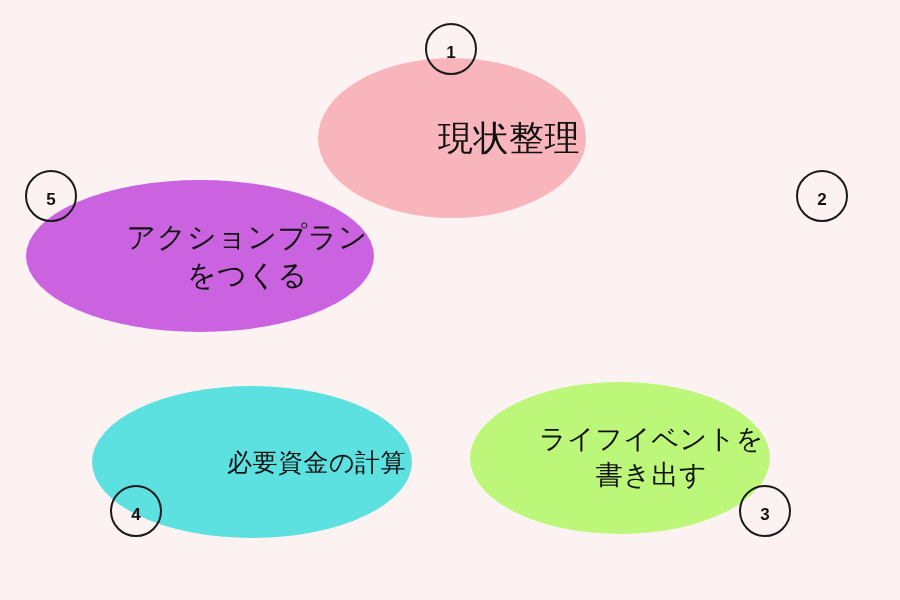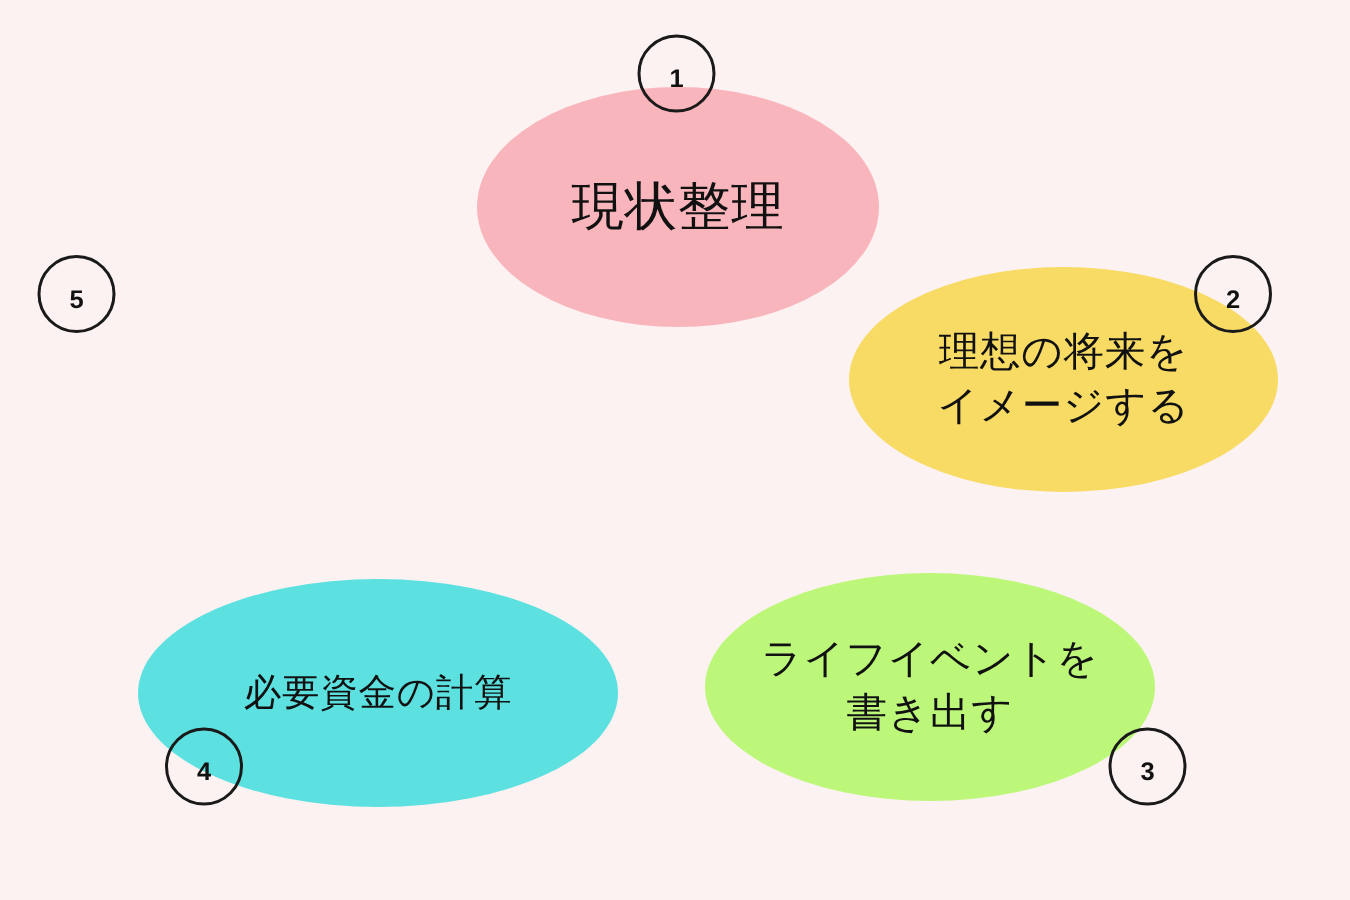--- a/index.html
+++ b/index.html
@@ -16,21 +16,21 @@
   #diagram {
     position: relative;
     width: 900px;
     height: 600px;
     background: #fdf2f2;
   }
   .node {
     position: absolute;
     display: flex;
     align-items: center;
-    justify-content: center;
+    justify-content: flex-end;
     border-radius: 50%;
     box-sizing: border-box;
   }
   .node-label {
     text-align: center;
     color: #111111;
     font-weight: 500;
     line-height: 1.32;
     letter-spacing: 0.5px;
     white-space: pre-line;
@@ -90,34 +90,34 @@
 </style>
 </head>
 <body>
 
 <div id="diagram" style="background: rgb(253, 242, 242);">
 
   <div class="node node-1" style="background: rgb(249, 181, 188);">
     <div class="node-label" style="color: rgb(17, 17, 17);">現状整理</div>
   </div>
 
-  <div class="node node-2" style="background: rgb(248, 219, 100);">
-    <div class="node-label" style="color: rgb(17, 17, 17);">理想の将来を
-イメージする</div>
-  </div>
 
   <div class="node node-3" style="background: rgb(188, 247, 122);">
     <div class="node-label" style="color: rgb(17, 17, 17);">ライフイベントを
 書き出す</div>
   </div>
 
   <div class="node node-4" style="background: rgb(92, 224, 224);">
     <div class="node-label" style="color: rgb(17, 17, 17);">必要資金の計算</div>
   </div>
 
+  <div class="node node-5" style="background: rgb(203, 99, 224);">
+    <div class="node-label" style="color: rgb(17, 17, 17);">アクションプラン
+をつくる</div>
+  </div>
 
   <div class="badge badge-1" style="border-color: rgb(26, 26, 26);">
     <span class="badge-num" style="color: rgb(17, 17, 17);">1</span>
   </div>
   <div class="badge badge-2" style="border-color: rgb(26, 26, 26);">
     <span class="badge-num" style="color: rgb(17, 17, 17);">2</span>
   </div>
   <div class="badge badge-3" style="border-color: rgb(26, 26, 26);">
     <span class="badge-num" style="color: rgb(17, 17, 17);">3</span>
   </div>

